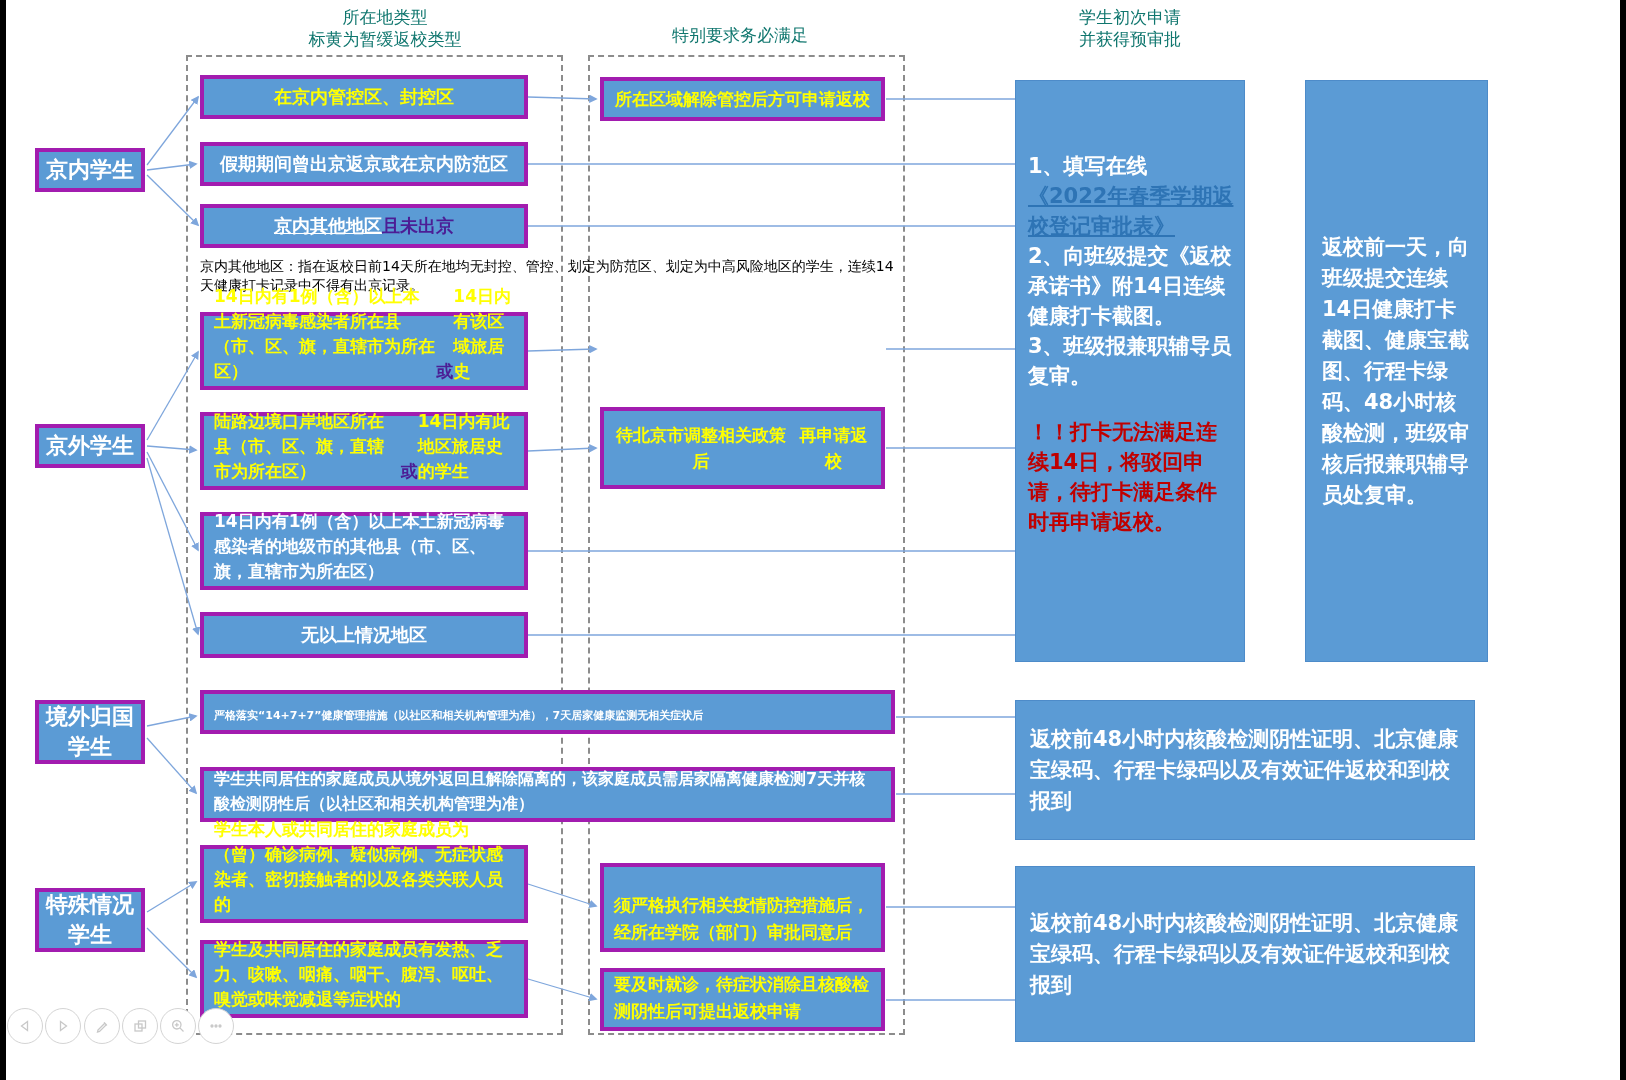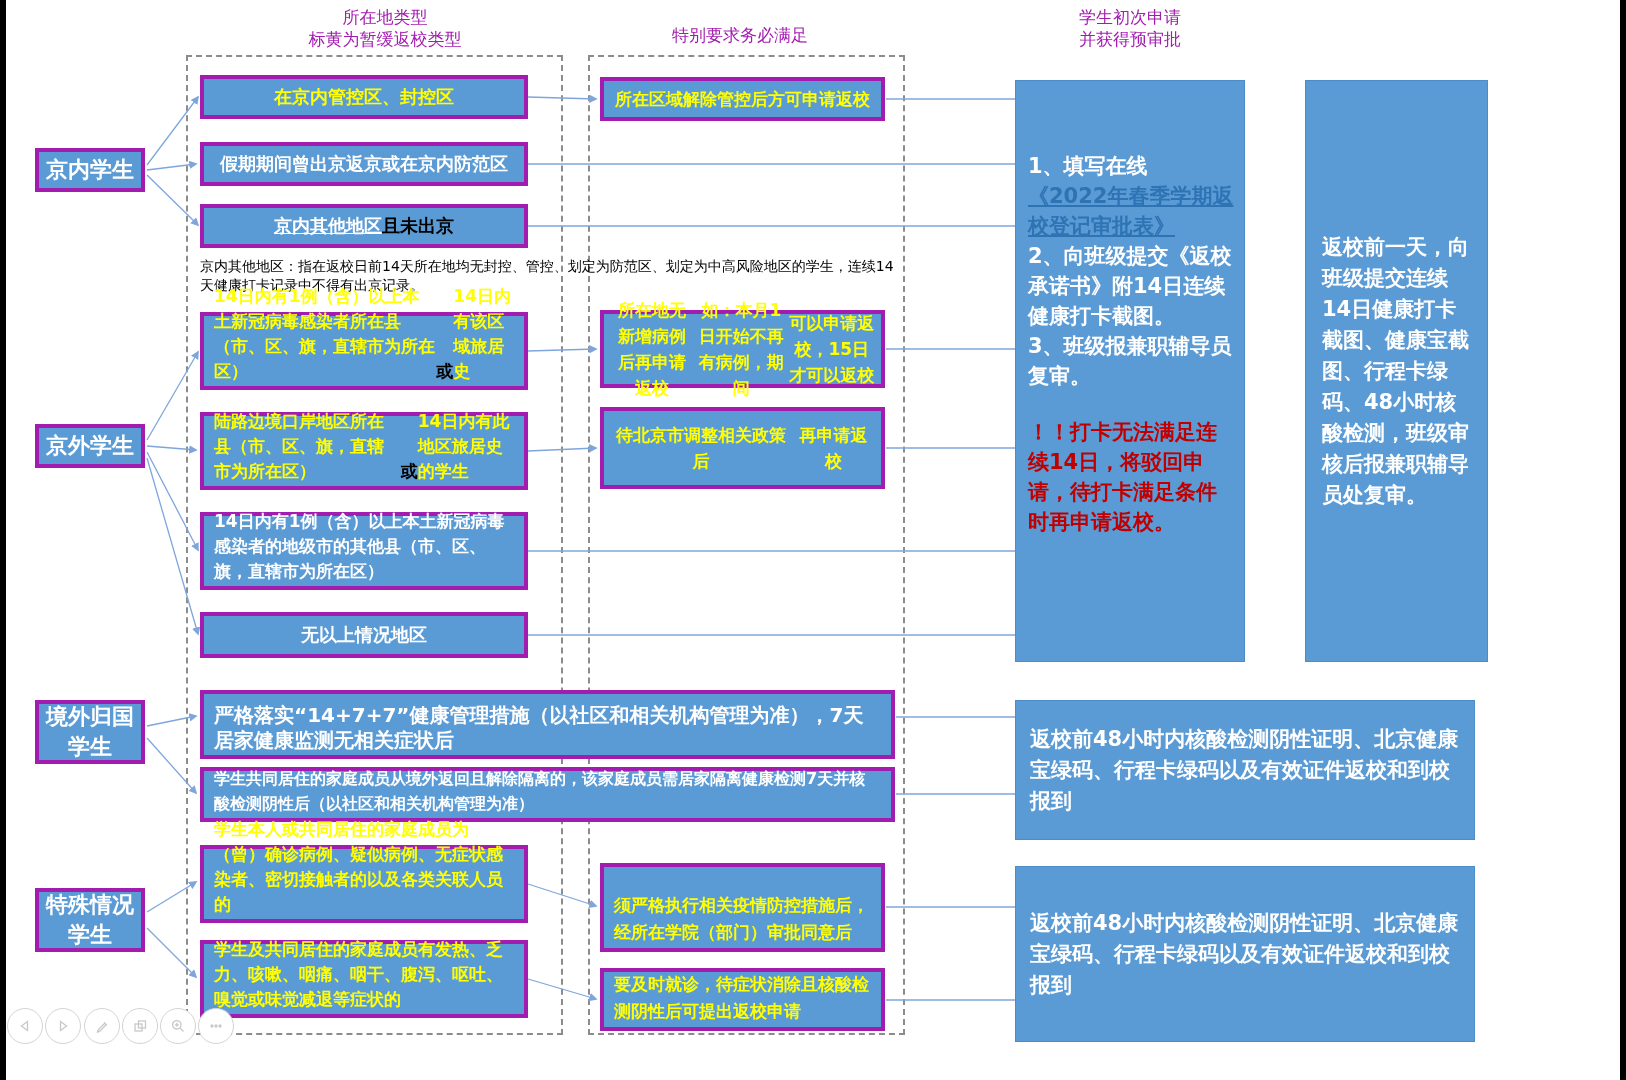--- a/index.html
+++ b/index.html
@@ -1,31 +1,31 @@
 <!DOCTYPE html>
 <html><head>
 <meta charset="utf-8">
 <style>
   html,body{margin:0;padding:0;background:#ffffff;}
   .canvas{position:relative;width:1626px;height:1080px;background:#ffffff;overflow:hidden;
           font-family:"DejaVu Sans","Liberation Sans",sans-serif;}
   .edge{position:absolute;top:0;height:1080px;background:#000;}
-  .colhdr{position:absolute;color:#a21caf;font-size:17px;line-height:22px;text-align:center;font-weight:400;}
+  .colhdr{position:absolute;color:#0f766e;font-size:17px;line-height:22px;text-align:center;font-weight:400;}
   .dash{position:absolute;border:2px dashed #8C8C8C;box-sizing:border-box;}
   .connectors{position:absolute;left:0;top:0;pointer-events:none;}
   .box{position:absolute;background:#5B9BD5;border:4px solid #a21caf;box-sizing:border-box;
        color:#ffffff;font-weight:700;display:flex;}
   .cc{align-items:center;justify-content:center;text-align:center;padding:2px 6px;}
   .lc{align-items:flex-end;text-align:left;padding:2px 10px;}
   .yellow{color:#FFFF00;}
   .bigbox{position:absolute;background:#5B9BD5;border:1px solid #4d8bc9;box-sizing:border-box;
           color:#ffffff;font-weight:700;}
   .note{position:absolute;color:#000;font-size:14px;line-height:19px;font-weight:400;text-align:left;}
   .seg.y{color:#FFFF00;}
-  .seg.w{color:#000000;}
+  .seg.w{color:#4c1d95;}
   .seg.u{color:#ffffff;text-decoration:underline;}
   .seg.yb{display:block;color:#FFFF00;}
   .seg.nb{display:block;color:#ffffff;}
   .seg.link{display:block;color:#2E74B5;text-decoration:underline;}
   .seg.red{display:block;color:#C00000;margin-top:26px;}
   .applybody{padding:70px 10px 0 12px;font-size:21px;line-height:30px;}
   .vcenter{display:flex;align-items:center;}
   .tbtn{position:absolute;width:34px;height:34px;border:1px solid #d4d4d4;border-radius:50%;
         background:#ffffff;display:flex;align-items:center;justify-content:center;}
   .tbtn svg{stroke:#c8c8c8;fill:none;stroke-width:1.3;}
@@ -109,32 +109,27 @@
       <span class="seg y">14日内有该区域旅居史</span>
     </div>
   <div class="box lc" style="left:200px;top:412px;width:328px;height:78px;font-size:17px;line-height:25px;">
       <span class="seg y">陆路边境口岸地区所在县（市、区、旗，直辖市为所在区）</span>
       <span class="seg w">或</span>
       <span class="seg y">14日内有此地区旅居史的学生</span>
     </div>
   <div class="box lc" style="left:200px;top:512px;width:328px;height:78px;font-size:17px;line-height:25px;">14日内有1例（含）以上本土新冠病毒感染者的地级市的其他县（市、区、旗，直辖市为所在区）</div>
   <div class="box cc" style="left:200px;top:612px;width:328px;height:46px;font-size:18px;">无以上情况地区</div>
 
-  <div class="box lc" style="left:200px;top:690px;width:695px;height:69px;font-size:20px;line-height:25px;">严格落实“14+7+7”健康管理措施（以社区和相关机构管理为准），7天居家健康监测无相关症状后</div>
+  <div class="box lc" style="left:200px;top:690px;width:695px;height:44px;font-size:11px;line-height:25px;">严格落实“14+7+7”健康管理措施（以社区和相关机构管理为准），7天居家健康监测无相关症状后</div>
   <div class="box lc" style="left:200px;top:767px;width:695px;height:55px;font-size:16px;line-height:25px;">学生共同居住的家庭成员从境外返回且解除隔离的，该家庭成员需居家隔离健康检测7天并核酸检测阴性后（以社区和相关机构管理为准）</div>
 
   <div class="box lc yellow" style="left:200px;top:845px;width:328px;height:78px;font-size:17px;line-height:25px;">学生本人或共同居住的家庭成员为（曾）确诊病例、疑似病例、无症状感染者、密切接触者的以及各类关联人员的</div>
   <div class="box lc yellow" style="left:200px;top:940px;width:328px;height:78px;font-size:17px;line-height:25px;">学生及共同居住的家庭成员有发热、乏力、咳嗽、咽痛、咽干、腹泻、呕吐、嗅觉或味觉减退等症状的</div>
 
   <div class="box cc yellow" style="left:600px;top:77px;width:285px;height:44px;font-size:17px;">所在区域解除管控后方可申请返校</div>
-  <div class="box cc" style="left:600px;top:310px;width:285px;height:78px;font-size:17px;line-height:26px;">
-      <span class="seg yb">所在地无新增病例后再申请返校</span>
-      <span class="seg yb">如：本月1日开始不再有病例，期间</span>
-      <span class="seg yb">可以申请返校，15日才可以返校</span>
-    </div>
   <div class="box cc" style="left:600px;top:407px;width:285px;height:82px;font-size:17px;line-height:26px;">
       <span class="seg yb">待北京市调整相关政策后</span>
       <span class="seg yb">再申请返校</span>
     </div>
   <div class="box lc yellow" style="left:600px;top:863px;width:285px;height:89px;font-size:17px;line-height:27px;">须严格执行相关疫情防控措施后，经所在学院（部门）审批同意后</div>
   <div class="box lc yellow" style="left:600px;top:968px;width:285px;height:63px;font-size:17px;line-height:27px;">要及时就诊，待症状消除且核酸检测阴性后可提出返校申请</div>
 
   <div class="bigbox" style="left:1015px;top:80px;width:230px;height:582px;">
     <div class="applybody">
         <span class="seg nb">1、填写在线</span>

